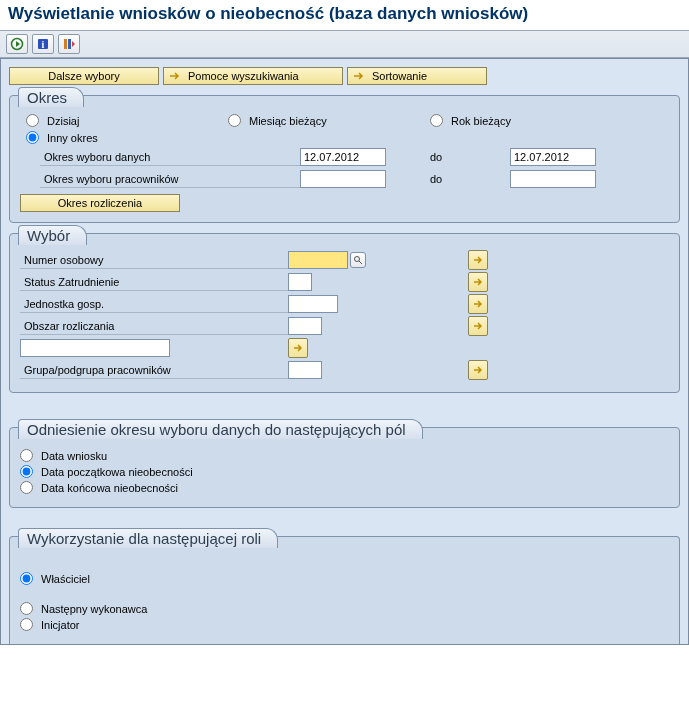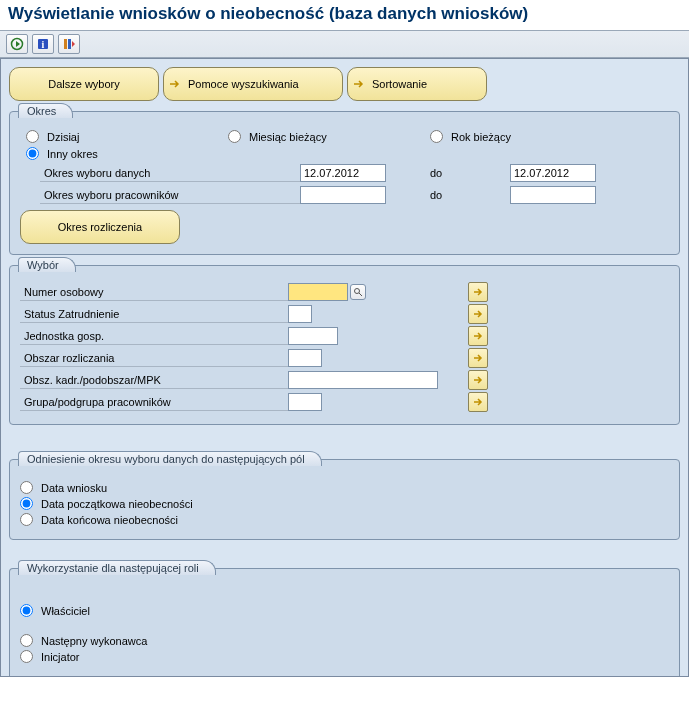--- a/index.html
+++ b/index.html
@@ -40,28 +40,28 @@
   }
   .button-row {
     padding: 8px 8px 6px 8px;
     display: flex;
     gap: 4px;
     background:#d9e5f2;
   }
   .sap-button {
     background: linear-gradient(#fdf4c9,#f1e39a);
     border: 1px solid #8a8358;
-    border-radius: 10px;
+    border-radius: 0;
     height: 16px;
     display: flex;
     align-items: center;
     justify-content: center;
     font-size: 11px;
     cursor: pointer;
-    padding: 16px 6px;
+    padding: 8px 6px;
   }
   .sap-button.wide { width: 150px; }
   .sap-button .yel-arrow {
     width:14px;height:14px;display:flex;align-items:center;justify-content:center;
     margin-right:6px;
   }
   .yel-arrow-box {
     width:20px;height:20px;
     background: linear-gradient(#fdf4c9,#f1e39a);
     border:1px solid #8a8358;border-radius:2px;
@@ -76,21 +76,21 @@
     position: relative;
   }
   .group-tab {
     position: absolute;
     top: -9px; left: 8px;
     background: linear-gradient(#f0f4fa,#d6e0ed);
     border: 1px solid #7e93ab;
     border-bottom: none;
     border-radius: 4px 12px 0 0;
     padding: 1px 16px 1px 8px;
-    font-size: 11px;
+    font-size: 15px;
     color: #2c3e50;
   }
   .radio-row { display:flex; gap: 72px; padding-left: 6px; margin:4px 0;}
   .radio-row.two { gap: 140px;}
   .radio-item { display:flex; align-items:center; gap:4px; min-width:130px;}
   input[type=radio]{margin:0 4px 0 0;}
   .text-input {
     border:1px solid #7e93ab;
     background:#fff;
     height:18px;
@@ -265,21 +265,20 @@
       <div class="arrow-cell">
           <div class="yel-arrow-box">
             <svg width="12" height="12">
               <path d="M2 6 H8 M6 3 L9 6 L6 9" stroke="#c09000" stroke-width="1.5" fill="none"></path>
             </svg>
           </div>
         </div>
     </div>
 
     <div class="wybor-row">
-      <div class="wybor-label">Obsz. kadr./podobszar/MPK</div>
       <div class="wybor-input-cell">
           <input class="text-input" style="width: 150px;">
         </div>
       <div class="arrow-cell">
           <div class="yel-arrow-box">
             <svg width="12" height="12">
               <path d="M2 6 H8 M6 3 L9 6 L6 9" stroke="#c09000" stroke-width="1.5" fill="none"></path>
             </svg>
           </div>
         </div>

